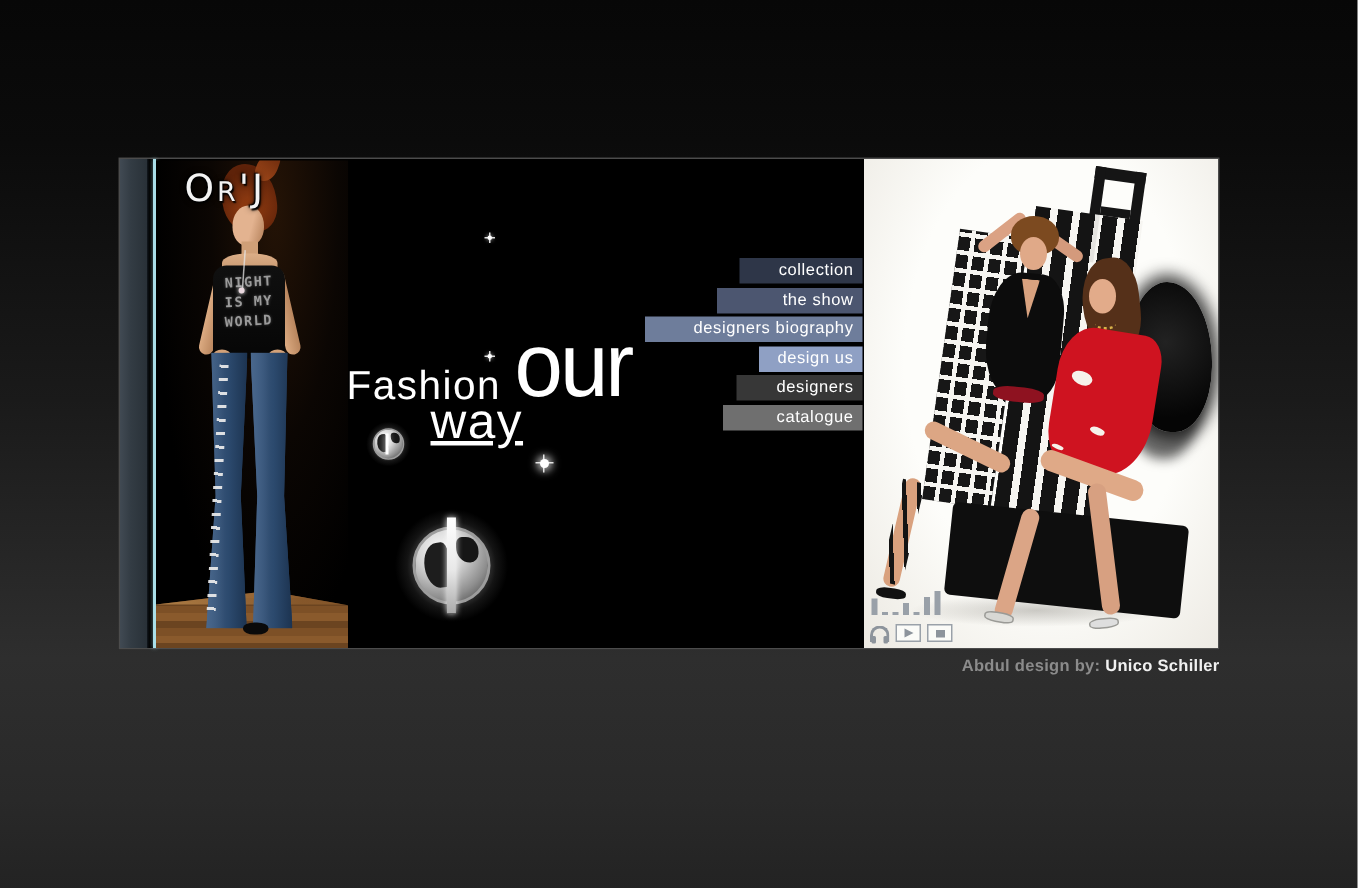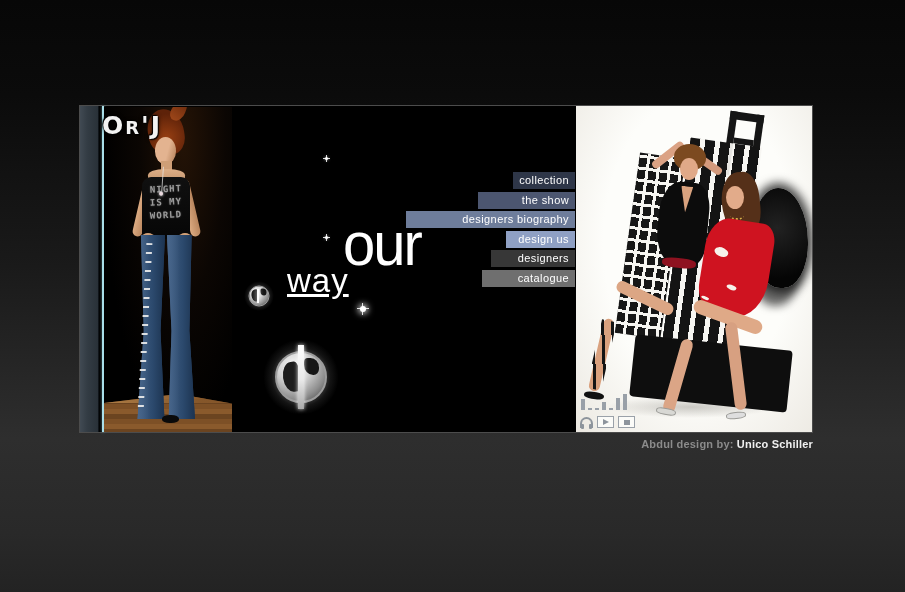--- a/index.html
+++ b/index.html
@@ -17,23 +17,23 @@
   }
   .side-rail {
     position:absolute; left:0; top:0; bottom:0; width:19px;
     background:linear-gradient(90deg,#414a53 0%,#333c44 40%,#293138 100%);
     border-right:1px solid #10151a;
   }
   .cyan-line { position:absolute; left:22px; top:0; bottom:0; width:2px; background:#a9dfe9; box-shadow:0 0 3px rgba(169,223,233,.6); }
 
   
   .logo {
-    position:absolute; left:22px; top:5px; z-index:30;
+    position:absolute; left:43px; top:5px; z-index:30;
     font-family:"DejaVu Sans", sans-serif;
-    font-size:25px; font-weight:bold; font-variant:small-caps; letter-spacing:2px;
+    font-size:25px; font-weight:normal; font-variant:small-caps; letter-spacing:2px;
     color:#f3f3f3; text-shadow:1px 1px 1px #000, -1px -1px 1px #000, 0 0 4px rgba(0,0,0,.9);
   }
 
   
   .left-photo {
     position:absolute; left:24px; top:1px; width:128px; height:325px; overflow:hidden;
     background:radial-gradient(ellipse at 62% 10%, #241306 0%, #0b0603 38%, #000 72%);
   }
   .platform {
     position:absolute; left:-8px; bottom:-2px; width:150px; height:40px;
@@ -209,20 +209,21 @@
       <div class="hand l"></div>
       <div class="hand r"></div>
       <div class="jeans">
         <div class="leg l"></div>
         <div class="leg r"></div>
       </div>
       <div class="lacing"></div>
       <div class="shoe"></div>
     </div>
 
+    <div class="tagline-word word-fashion">Fashion</div>
     <div class="tagline-word word-our">our</div>
     <div class="tagline-word word-way">way</div>
 
     <div class="sparkle" style="left:243px; top:49px;">
         <span class="dot"></span>
       </div>
     <div class="sparkle" style="left:243px; top:128px;">
         <span class="dot"></span>
       </div>
     <div class="sparkle glow" style="left:277px; top:197px;">
@@ -231,23 +232,23 @@
     <div class="orb orb-small">
         <span class="ball"></span>
         <span class="slit" style="position:absolute;left:48%;top:26%;width:2px;height:48%;background:#fff;"></span>
       </div>
     <div class="orb orb-large">
         <span class="ball"></span>
         <span class="slit"></span>
       </div>
 
     <div class="main-menu">
-        <div class="menu-item" style="width: 62px; background: rgb(46, 54, 72);">collection</div>
+        <div class="menu-item" style="width: 82px; background: rgb(46, 54, 72);">collection</div>
         <div class="menu-item" style="width: 97px; background: rgb(76, 86, 112);">the show</div>
-        <div class="menu-item" style="width: 169px; background: rgb(110, 125, 155);">designers biography</div>
+        <div class="menu-item" style="width: 145px; background: rgb(110, 125, 155);">designers biography</div>
         <div class="menu-item" style="width: 69px; background: rgb(143, 160, 196);">design us</div>
         <div class="menu-item" style="width: 84px; background: rgb(55, 55, 55);">designers</div>
         <div class="menu-item" style="width: 93px; background: rgb(111, 111, 111);">catalogue</div>
       </div>
 
     <div class="right-photo">
       <div class="floor-shadow"></div>
       <div class="chair">
         <div class="chair-ladder"></div>
         <div class="chair-lattice"></div>

